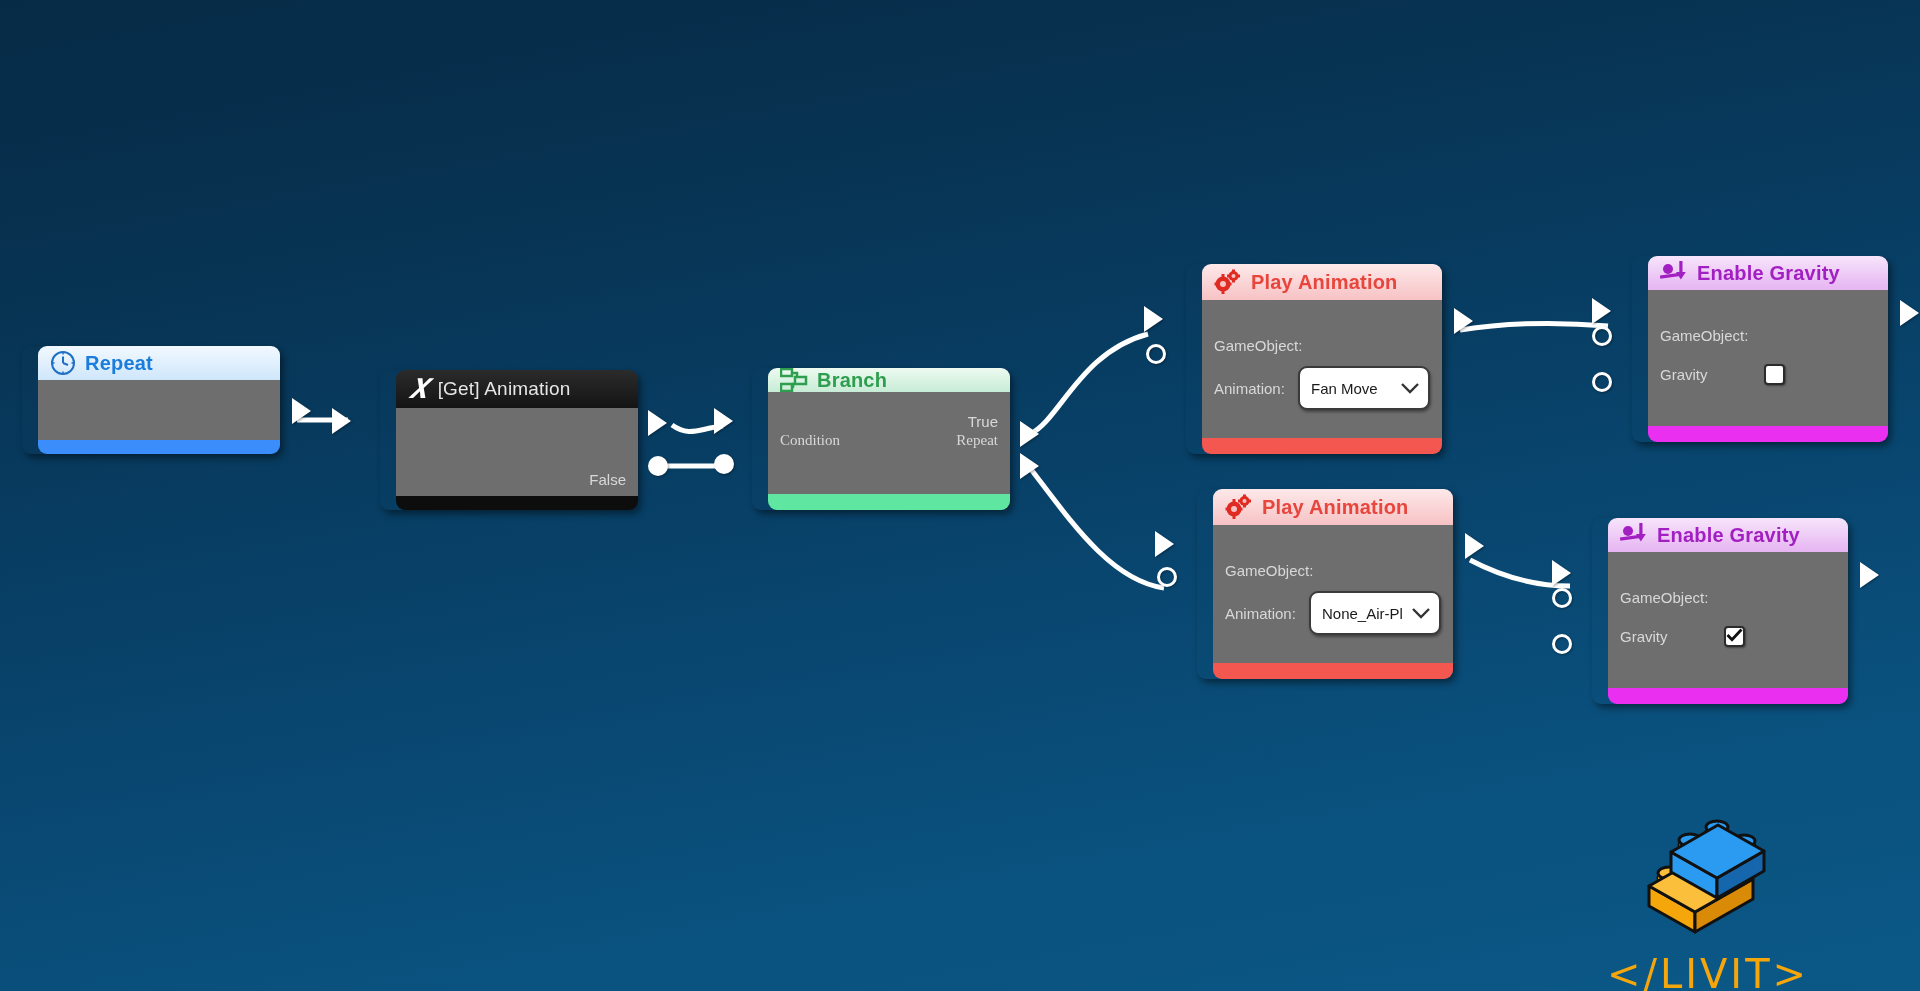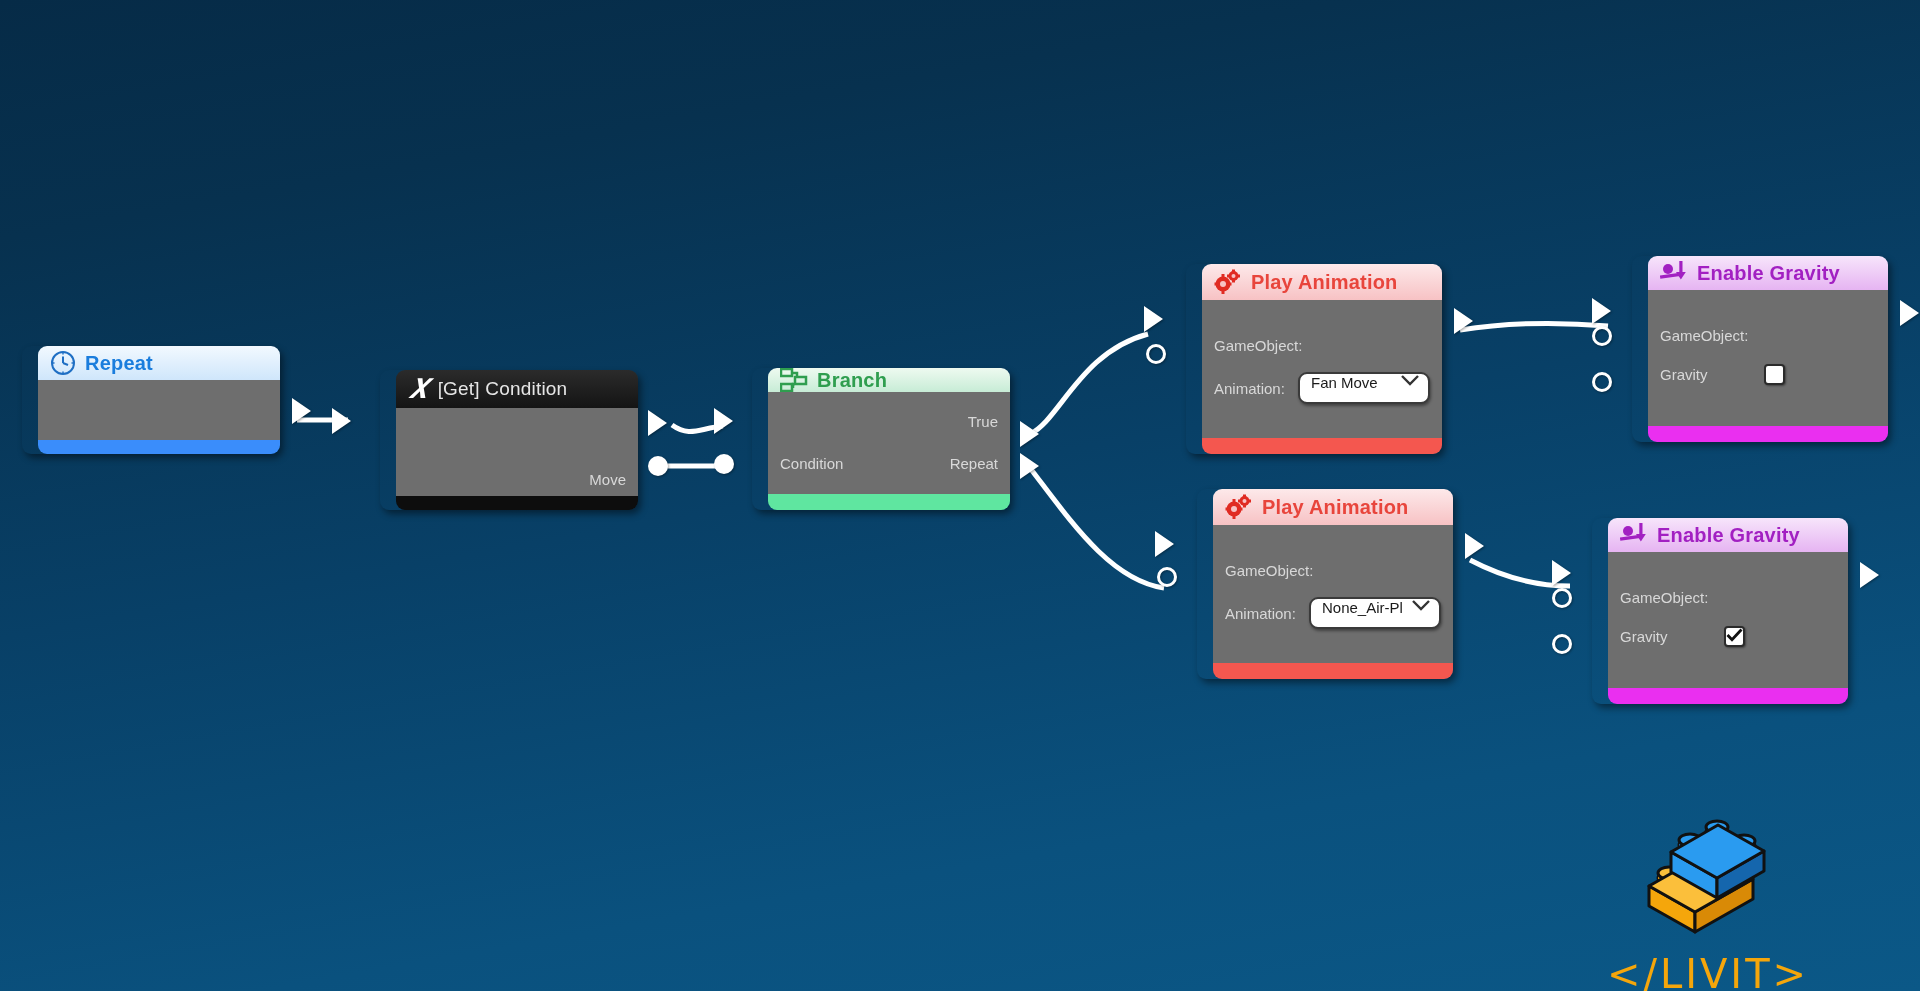--- a/index.html
+++ b/index.html
@@ -83,23 +83,23 @@
     background: transparent;
     border: 3px solid #ffffff;
     filter: drop-shadow(1px 1px 1px rgba(0,0,0,.35));
   }
 
   
   .dropdown {
     background: #ffffff;
     border: 2px solid #3a3a3a;
     border-radius: 9px;
-    height: 32px;
+    height: 44px;
     min-width: 132px;
-    display: flex; align-items: flex-start;
+    display: flex; align-items: center;
     padding: 0 8px 0 11px;
     color: #1a1a1a;
     font-size: 15px;
     box-shadow: 1px 2px 3px rgba(0,0,0,.4);
     overflow: hidden;
   }
   .dropdown .dd-val {
     white-space: nowrap; overflow: hidden;
     flex: 1 1 auto;
   }
@@ -183,25 +183,25 @@
       <div class="tri"></div>
     </div>
   </div>
 
   <div class="node" style="left:380px; top:370px; width:258px; height:140px;">
     <div class="node-inner">
       <div class="node-head" style="height:38px; background:linear-gradient(180deg,#2b2b2b 0%,#141414 100%); color:#e6e6e6; font-size:19px; font-weight:normal;">
         <span class="hicon">
           <span style="font-family:'Liberation Serif', serif; font-style:italic; font-size:27px; color:#ffffff; line-height:1;">𝑿</span>
         </span>
-        <span>[Get] Condition</span>
+        <span>[Get] Animation</span>
       </div>
       <div class="node-body">
         <div class="row" style="top:60px; height:22px;">
-          <span class="right">Move</span>
+          <span class="right">False</span>
         </div>
       </div>
       <div class="node-foot" style="height:14px; background:#0d0d0d;"></div>
     </div>
 
     <div class="port" style="left:-48px; top:38px;">
       <div class="tri"></div>
     </div>
 
     <div class="port" style="left:268px; top:86px;">
@@ -224,21 +224,21 @@
             <path d="M 13,6 L 17,6 L 17,10" fill="none" stroke="#2f9e4f" stroke-width="2.5"></path>
             <path d="M 15,17 L 13,17 L 13,21" fill="none" stroke="#2f9e4f" stroke-width="2.5"></path>
           </svg>
         </span>
         <span>Branch</span>
       </div>
       <div class="node-body">
         <div class="row" style="top:18px; height:22px;">
           <span class="right">True</span>
         </div>
-        <div class="row" style="top:60px; height:22px;">
+        <div class="row" style="top:37px; height:22px;font-family:Liberation Serif, serif;">
           <span class="lbl">Condition</span>
           <span class="right">Repeat</span>
         </div>
       </div>
       <div class="node-foot" style="height:16px; background:#5fe6a0;"></div>
     </div>
 
     <div class="port" style="left:-38px; top:40px;">
       <div class="tri"></div>
     </div>

